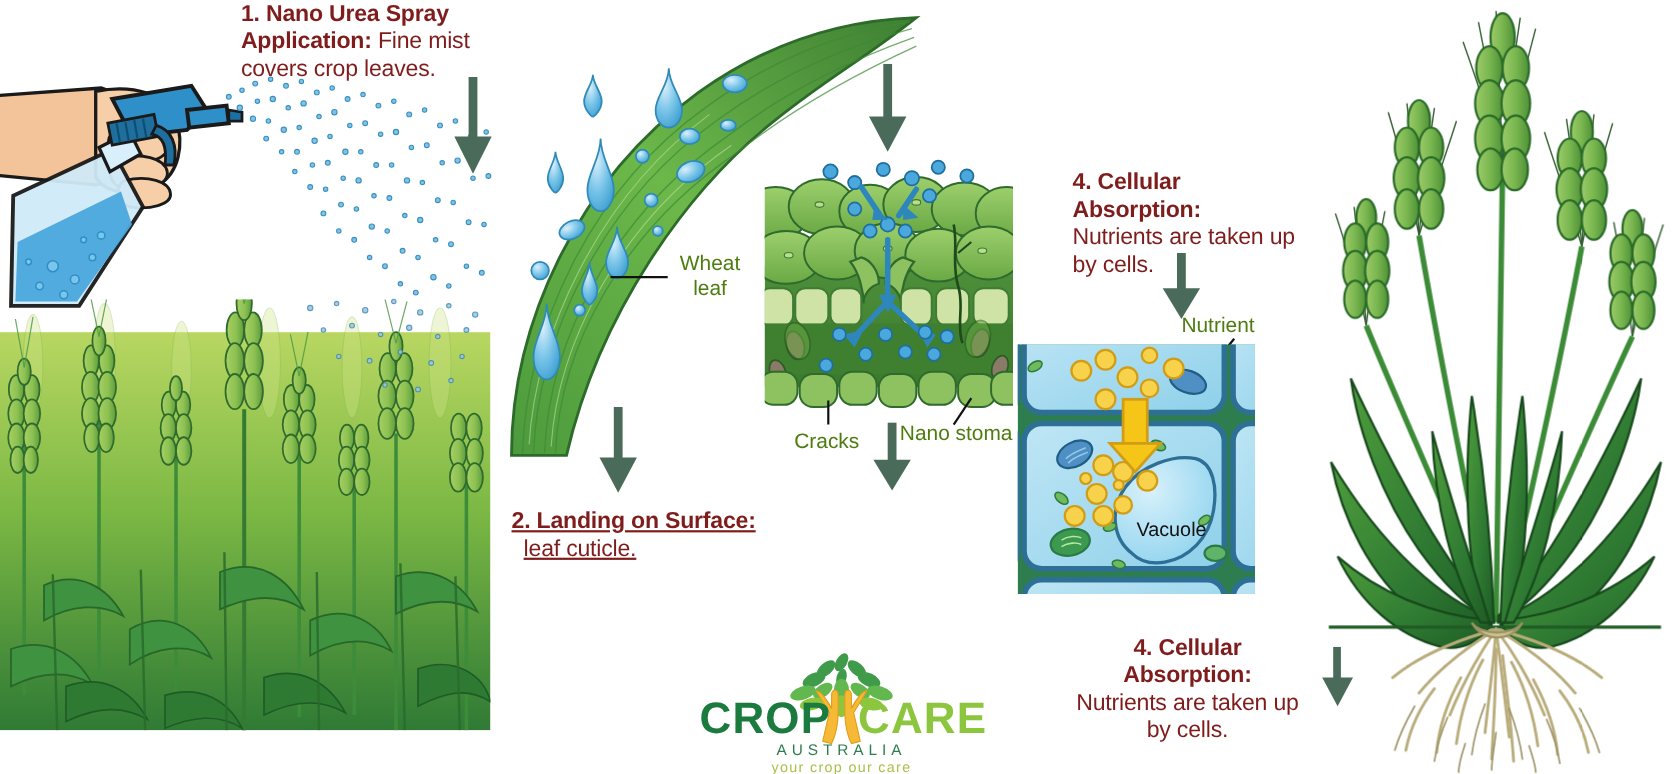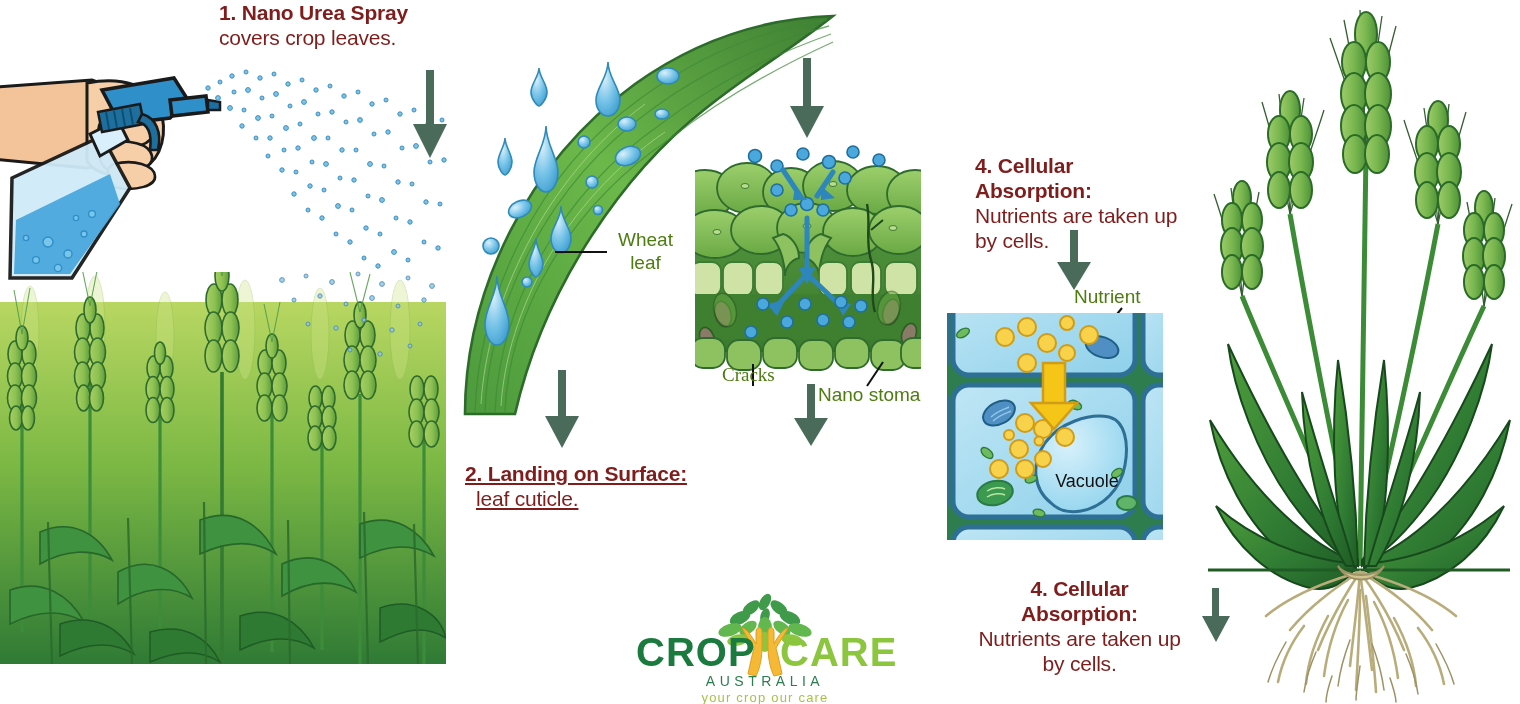--- a/index.html
+++ b/index.html
@@ -368,20 +368,21 @@
           <circle cx="148" cy="54" r="2"></circle>
         <circle cx="78" cy="80" r="2"></circle>
           <circle cx="108" cy="84" r="2.2"></circle>
           <circle cx="138" cy="76" r="2"></circle>
       </g>
     </svg>
   </div>
 
   <div class="step-text" style="left:219px; top:0px; width:230px;">
     <div><b>1. Nano Urea Spray</b></div>
+    <div class="nowrap"><b>Application:</b><span> Fine mist</span></div>
     <div><span>covers crop leaves.</span></div>
   </div>
 
   <div class="arrow" style="left:408px; top:70px;">
     <svg width="44" height="90" viewBox="0 0 44 90">
       <rect x="18" y="0" width="8" height="58" fill="#4a6b5a"></rect>
       <polygon points="5,54 39,54 22,88" fill="#4a6b5a"></polygon>
     </svg>
   </div>
 
@@ -579,21 +580,21 @@
       </g>
     </svg>
   </div>
 
   <div class="abs" style="left:695px; top:360px; width:230px; height:40px;">
     <svg width="230" height="40" viewBox="0 0 230 40">
       <line x1="58" y1="4" x2="58" y2="26" stroke="#111" stroke-width="2"></line>
       <line x1="188" y1="2" x2="172" y2="26" stroke="#111" stroke-width="2"></line>
     </svg>
   </div>
-  <div class="small-label" style="left:722px; top:363px;font-family:Liberation Serif, serif;">Cracks</div>
+  <div class="small-label" style="left:722px; top:390px;">Cracks</div>
   <div class="small-label" style="left:818px; top:383px;">Nano stoma</div>
 
   <div class="arrow" style="left:789px; top:384px;">
     <svg width="44" height="64" viewBox="0 0 44 64">
       <rect x="18" y="0" width="8" height="38" fill="#4a6b5a"></rect>
       <polygon points="5,34 39,34 22,62" fill="#4a6b5a"></polygon>
     </svg>
   </div>
 
 
@@ -610,21 +611,21 @@
     </svg>
   </div>
 
   <div class="small-label" style="left:1074px; top:285px;">Nutrient</div>
   <div class="abs" style="left:1096px; top:306px; width:40px; height:26px;">
     <svg width="40" height="26" viewBox="0 0 40 26">
       <line x1="26" y1="2" x2="8" y2="24" stroke="#111" stroke-width="2"></line>
     </svg>
   </div>
 
-  <div class="abs" style="left:947px; top:313px; width:216px; height:227px; overflow:hidden;">
+  <div class="abs" style="left:925px; top:313px; width:216px; height:227px; overflow:hidden;">
     <svg width="216" height="235" viewBox="0 0 216 235">
       <defs>
         <linearGradient id="cytog" x1="0" y1="0" x2="1" y2="1">
           <stop offset="0%" stop-color="#bfe6f5"></stop>
           <stop offset="100%" stop-color="#8ed0ea"></stop>
         </linearGradient>
         <radialGradient id="vacg" cx="0.35" cy="0.3" r="0.8">
           <stop offset="0%" stop-color="#d8f1fb"></stop>
           <stop offset="100%" stop-color="#8fd3ee"></stop>
         </radialGradient>

